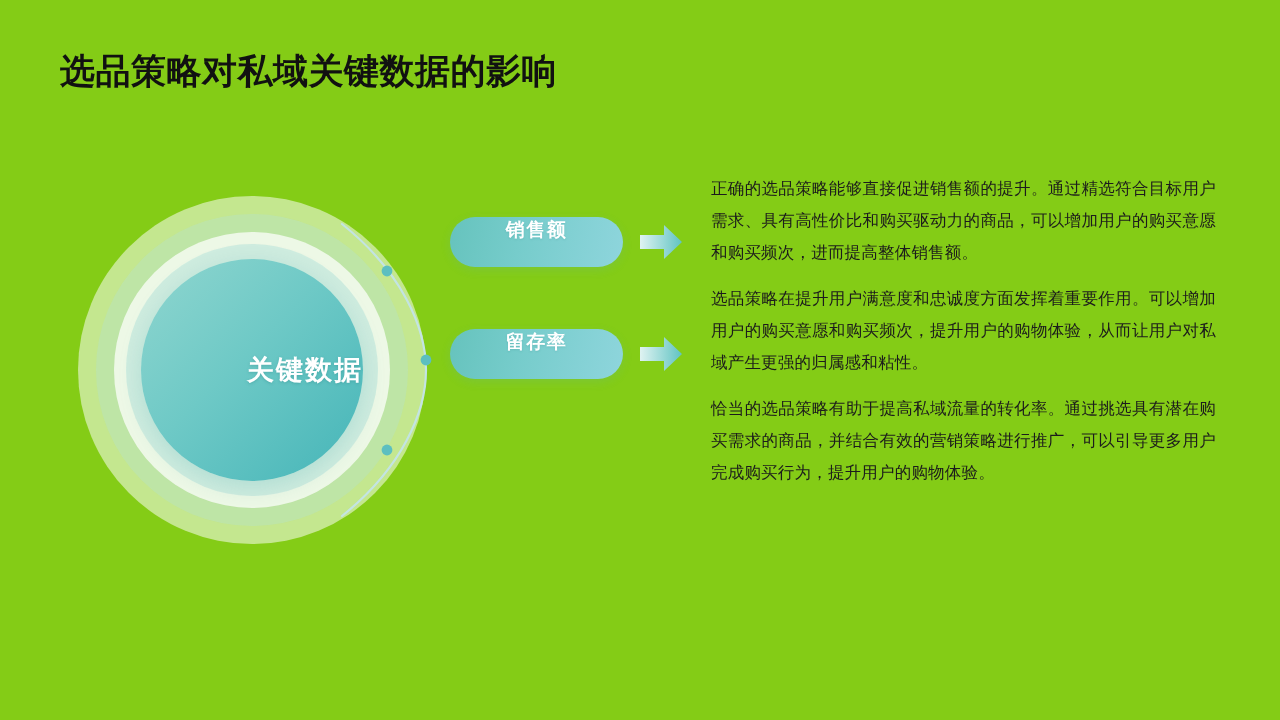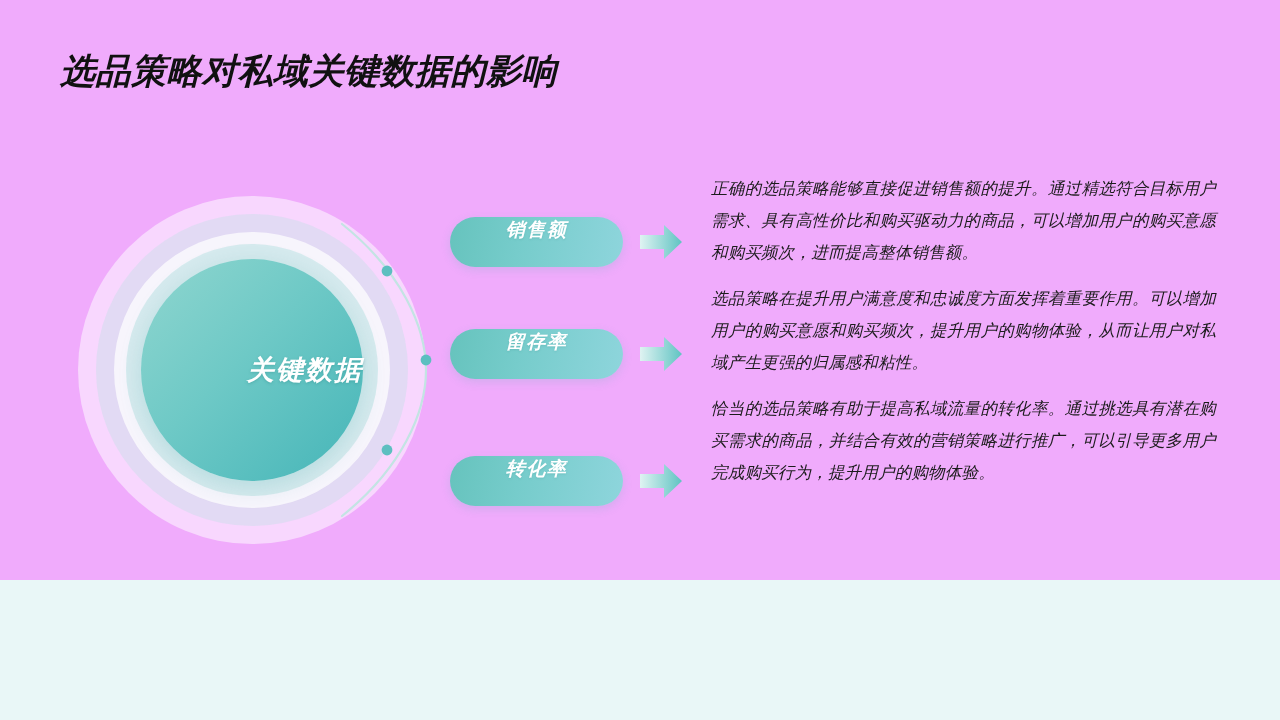--- a/index.html
+++ b/index.html
@@ -4,23 +4,22 @@
 <style>
   * { margin:0; padding:0; box-sizing:border-box; }
   html, body {
     width:1280px; height:720px;
     background:#e9f7f7;
     font-family:"Liberation Sans","DejaVu Sans",sans-serif;
     overflow:hidden;
   }
   .slide {
     position:relative;
-    width:1280px; height:580px;
-    background:#f0abfc;
-    font-style:italic;
+    width:1280px; height:720px;
+    background:#84cc16;
   }
 
   
   .slide-title {
     position:absolute;
     left:60px; top:48px;
     font-size:35px;
     font-weight:bold;
     color:#111111;
     letter-spacing:0.5px;
@@ -172,36 +171,20 @@
             <linearGradient id="ag2" x1="0" y1="0" x2="1" y2="0">
               <stop offset="0%" stop-color="#dff3f2"></stop>
               <stop offset="100%" stop-color="#5fc3c2"></stop>
             </linearGradient>
           </defs>
           <path d="M 2 12 L 26 12 L 26 2 L 44 19 L 26 36 L 26 26 L 2 26 Z" fill="url(#ag2)"></path>
         </svg>
       </span>
     </div>
 
-    <div class="row row-3">
-      <div class="pill">
-        <span class="pill-label">转化率</span>
-      </div>
-      <span class="arrow">
-        <svg width="46" height="38" viewBox="0 0 46 38">
-          <defs>
-            <linearGradient id="ag3" x1="0" y1="0" x2="1" y2="0">
-              <stop offset="0%" stop-color="#dff3f2"></stop>
-              <stop offset="100%" stop-color="#5fc3c2"></stop>
-            </linearGradient>
-          </defs>
-          <path d="M 2 12 L 26 12 L 26 2 L 44 19 L 26 36 L 26 26 L 2 26 Z" fill="url(#ag3)"></path>
-        </svg>
-      </span>
-    </div>
 
   </div>
 
   <div class="text-col">
     <p class="para">正确的选品策略能够直接促进销售额的提升。通过精选符合目标用户需求、具有高性价比和购买驱动力的商品，可以增加用户的购买意愿和购买频次，进而提高整体销售额。</p>
     <p class="para">选品策略在提升用户满意度和忠诚度方面发挥着重要作用。可以增加用户的购买意愿和购买频次，提升用户的购物体验，从而让用户对私域产生更强的归属感和粘性。</p>
     <p class="para">恰当的选品策略有助于提高私域流量的转化率。通过挑选具有潜在购买需求的商品，并结合有效的营销策略进行推广，可以引导更多用户完成购买行为，提升用户的购物体验。</p>
   </div>
 
 </div>

